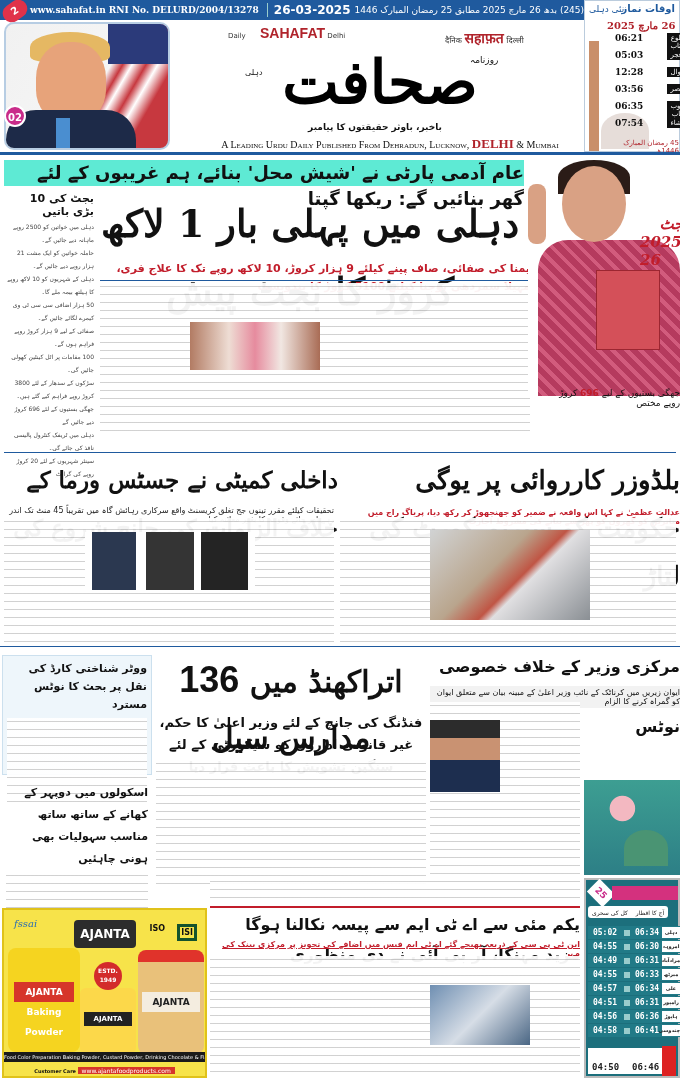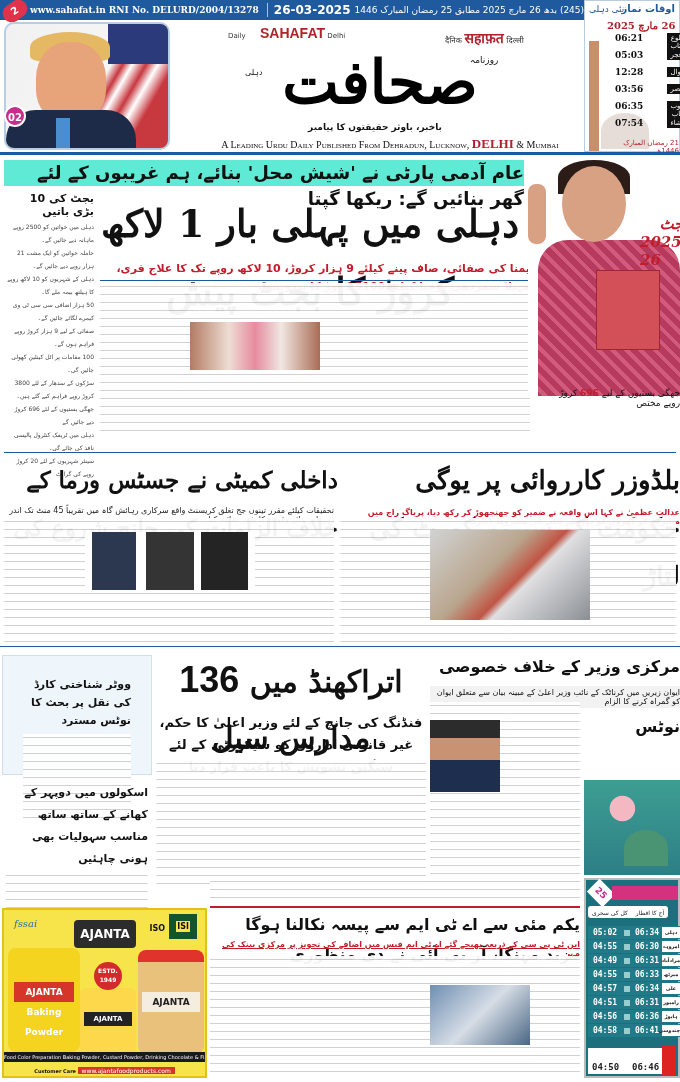--- a/index.html
+++ b/index.html
@@ -82,21 +82,21 @@
   #hl-judge { left: 4px; top: 456px; width: 334px; height: 48px; font-size: 23px; font-weight: bold; text-align: right; line-height: 48px; font-family: "DejaVu Serif", serif; }
   #rule-mid { left: 4px; top: 452px; width: 672px; height: 1px; background: #1f5a9e; }
   #sub-judge { left: 4px; top: 506px; width: 330px; font-size: 8px; text-align: right; color: #222; }
   #sub-bulldozer { left: 340px; top: 508px; width: 340px; font-size: 8px; text-align: right; color: #c21d2b; font-weight: bold; }
   #judges-photo { left: 85px; top: 532px; width: 170px; height: 58px; background: linear-gradient(90deg, #fff 0 4%, #2b3850 4% 30%, #fff 30% 36%, #343434 36% 64%, #fff 64% 68%, #242424 68% 96%, #fff 96%); }
   #court-photo { left: 430px; top: 530px; width: 160px; height: 90px; background: linear-gradient(135deg, #d1d3d4 0%, #b9a58d 40%, #c05544 55%, #e0dfe1 60%, #8a8f94 100%); }
   #cols-judge { left: 4px; top: 518px; width: 330px; height: 124px; }
   #cols-bull { left: 340px; top: 518px; width: 336px; height: 124px; }
 
   
-  #voter-box { left: 2px; top: 655px; width: 150px; height: 120px; background: #eef6fb; border: 1px solid #cce0ee; padding: 20px; }
+  #voter-box { left: 2px; top: 655px; width: 150px; height: 120px; background: #eef6fb; border: 1px solid #cce0ee; padding: 4px; }
   #voter-box .head { font-size: 11px; font-weight: bold; text-align: right; line-height: 18px; }
   #voter-box .colfill { height: 84px; margin-top: 4px; }
   #school-box { left: 2px; top: 778px; width: 150px; height: 126px; padding: 4px; }
   #school-box .head { font-size: 11px; font-weight: bold; text-align: right; line-height: 22px; }
   #school-box .colfill { height: 70px; margin-top: 2px; }
 
   #hl-madaris { left: 156px; top: 652px; width: 270px; height: 56px; font-size: 30px; font-weight: bold; text-align: center; line-height: 56px; font-family: "DejaVu Serif", serif; }
   #hl-madaris .num { font-family: "Liberation Sans", sans-serif; font-size: 36px; }
   #sub-madaris { left: 156px; top: 712px; width: 270px; height: 44px; font-size: 13px; font-weight: bold; text-align: center; line-height: 22px; }
   #cols-madaris { left: 156px; top: 760px; width: 270px; height: 126px; }
@@ -130,21 +130,21 @@
   #sub-atm { left: 210px; top: 940px; width: 370px; font-size: 8px; font-weight: bold; color: #c21d2b; text-align: right; text-decoration: underline; }
   #cols-madaris-tail { left: 210px; top: 878px; width: 370px; height: 26px; }
   #cols-atm { left: 210px; top: 956px; width: 370px; height: 120px; }
   #atm-photo { left: 430px; top: 985px; width: 100px; height: 60px; background: linear-gradient(135deg, #6f8fb2, #d6dde6 50%, #4a6684); }
 
   
   #ad { left: 2px; top: 908px; width: 205px; height: 170px; background: #f7e34a; border: 2px solid #e0c21a; overflow: hidden; }
   #ad .fssai { position: absolute; left: 10px; top: 8px; font-size: 10px; color: #2a6db3; font-style: italic; font-family: "DejaVu Serif", serif; }
   #ad .brand { position: absolute; left: 70px; top: 10px; width: 62px; height: 28px; background: #2c2c2c; color: #fff; font-size: 12px; font-weight: bold; text-align: center; line-height: 28px; border-radius: 4px; }
   #ad .iso { position: absolute; right: 40px; top: 14px; font-size: 8px; font-weight: bold; }
-  #ad .isi { position: absolute; right: 8px; top: 4px; font-size: 8px; font-weight: bold; border: 7px solid #14532d; padding: 1px; }
+  #ad .isi { position: absolute; right: 8px; top: 14px; font-size: 8px; font-weight: bold; border: 3px solid #14532d; padding: 1px; }
   #ad .estd { position: absolute; left: 90px; top: 52px; width: 28px; height: 28px; border-radius: 50%; background: #d32b2b; color: #fff; font-size: 6px; font-weight: bold; text-align: center; line-height: 9px; padding-top: 4px; }
   #ad .jar1 { position: absolute; left: 4px; top: 38px; width: 72px; height: 104px; background: #f5d420; border-radius: 8px; }
   #ad .jar1 .lbl { position: absolute; left: 6px; top: 34px; width: 60px; height: 20px; background: #d6352a; color: #fff; font-size: 9px; font-weight: bold; text-align: center; line-height: 20px; }
   #ad .jar2 { position: absolute; left: 76px; top: 78px; width: 56px; height: 66px; background: #fcd84a; border-radius: 6px; }
   #ad .jar2 .lbl { position: absolute; left: 4px; top: 24px; width: 48px; height: 14px; background: #222; color: #fff; font-size: 7px; font-weight: bold; text-align: center; line-height: 14px; }
   #ad .jar3 { position: absolute; left: 134px; top: 40px; width: 66px; height: 104px; background: #e9c17a; border-radius: 8px; border-top: 12px solid #e0332b; }
   #ad .jar3 .lbl { position: absolute; left: 4px; top: 30px; width: 58px; height: 20px; background: #f4ede0; color: #222; font-size: 9px; font-weight: bold; text-align: center; line-height: 20px; }
   #ad .strip { position: absolute; left: 0; bottom: 14px; width: 100%; height: 10px; background: #1a1a1a; color: #fff; font-size: 5px; text-align: center; line-height: 10px; white-space: nowrap; }
   #ad .care { position: absolute; left: 0; bottom: 2px; width: 100%; font-size: 5px; text-align: center; white-space: nowrap; }
   #ad .care span { background: #d6352a; color: #fff; padding: 0 4px; font-size: 6px; }
@@ -214,21 +214,21 @@
       </div>
     <div class="row">
         <span class="t">06:35</span>
         <span class="n rtl">غروب آفتاب</span>
       </div>
     <div class="row">
         <span class="t">07:54</span>
         <span class="n rtl">عشاء</span>
       </div>
   </div>
-  <div class="foot rtl">21 رمضان المبارک 1446ھ</div>
+  <div class="foot rtl">45 رمضان المبارک 1446ھ</div>
 </div>
 
 <div class="abs bluerule" style="left:0;top:152px;width:680px;"></div>
 
 <div id="hl-aap" class="abs rtl">عام آدمی پارٹی نے 'شیش محل' بنائے، ہم غریبوں کے لئے گھر بنائیں گے: ریکھا گپتا</div>
 <div id="budget-box" class="abs rtl">
   <div class="head">بجٹ کی 10 بڑی باتیں</div>
   <div>دہلی میں خواتین کو 2500 روپے ماہانہ دیے جائیں گے۔</div>
   <div>حاملہ خواتین کو ایک مشت 21 ہزار روپے دیے جائیں گے۔</div>
   <div>دہلی کے شہریوں کو 10 لاکھ روپے کا ہیلتھ بیمہ ملے گا۔</div>

